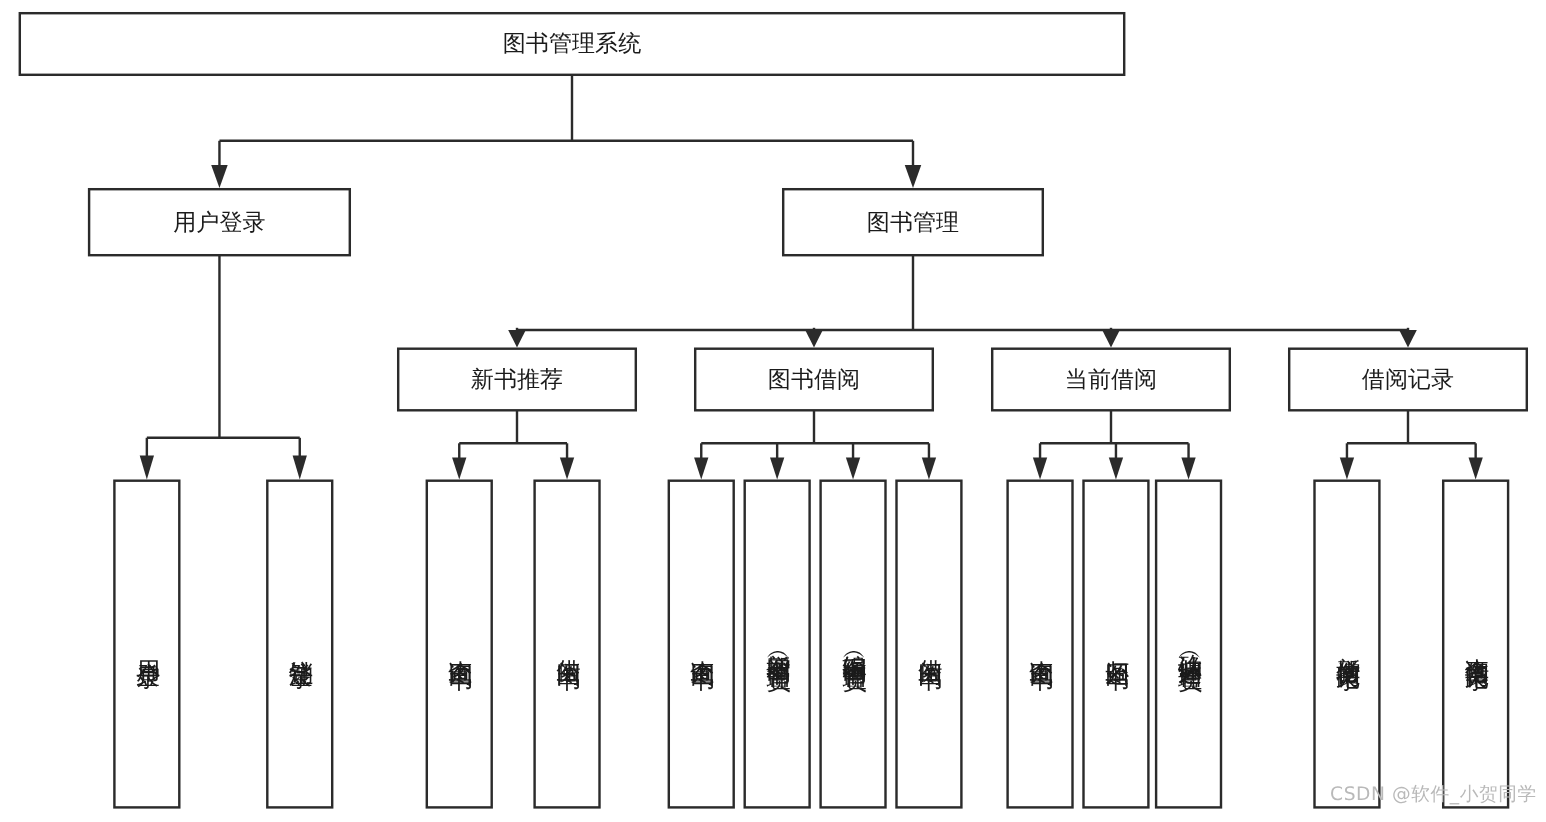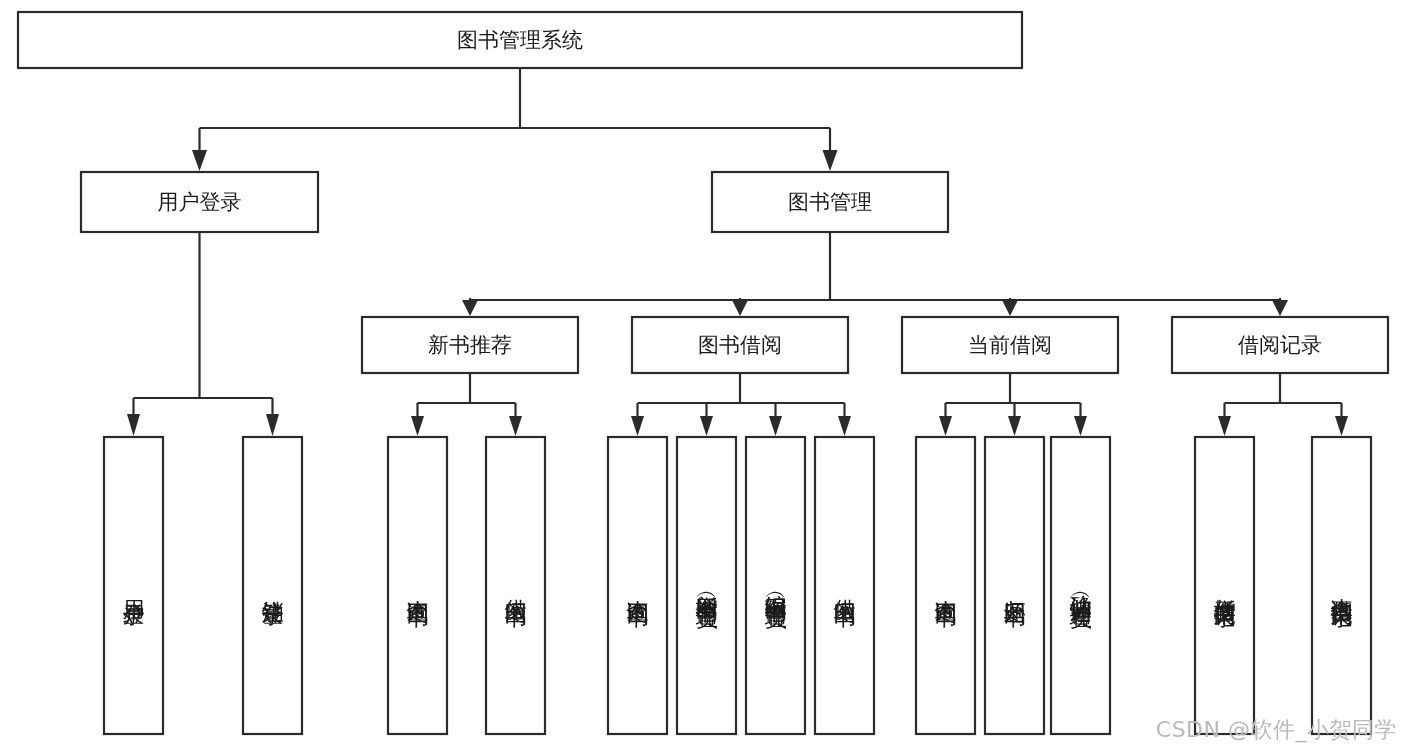--- a/index.html
+++ b/index.html
@@ -60,23 +60,23 @@
     stroke-width: 2.2;
     fill: none;
   }
   .arrow-head {
     fill: #2b2b2b;
     stroke: none;
   }
   #watermark {
     position: absolute;
     right: 8px;
-    bottom: 2px;
-    font-family: "DejaVu Sans", "Liberation Sans", sans-serif;
-    font-size: 22px;
+    bottom: 14px;
+    font-family: "DejaVu Sans", "Liberation Sans", sans-serif;
+    font-size: 17px;
     color: #b9b9b9;
     white-space: nowrap;
     letter-spacing: 0.5px;
   }
 </style>
 </head>
 <body>
 
 <div id="diagram-root">
 

